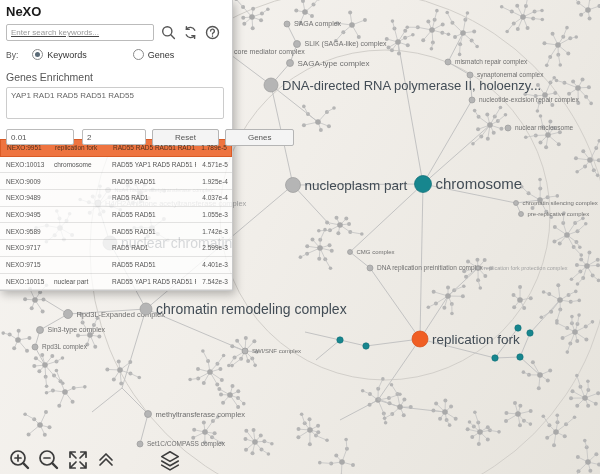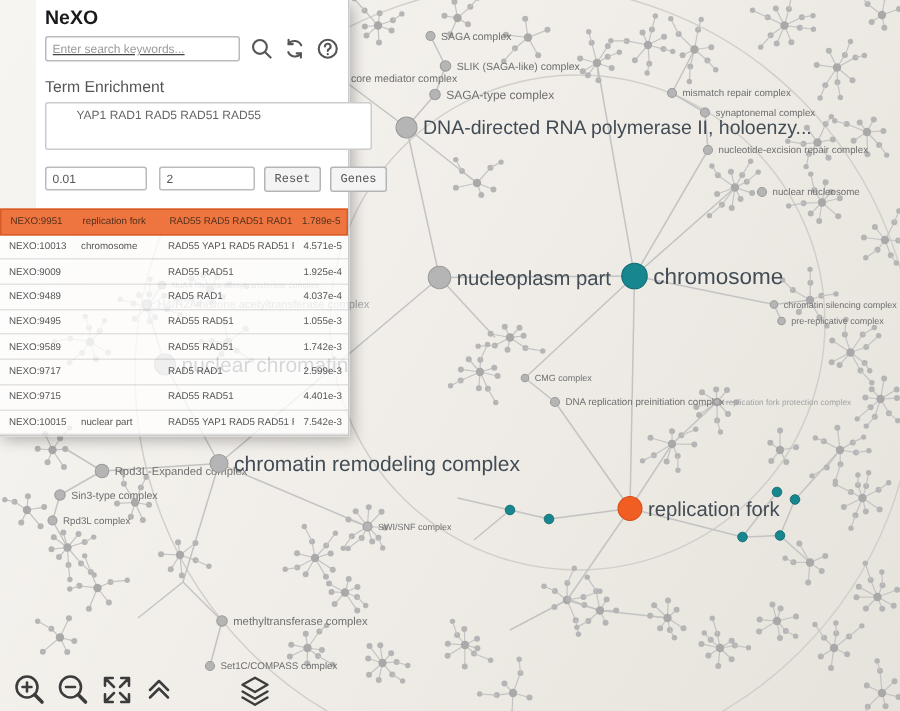--- a/index.html
+++ b/index.html
@@ -8,48 +8,48 @@
     font-family:"Liberation Sans", sans-serif;
     background:linear-gradient(120deg,#f7f5f2 0%,#f1eee9 45%,#e6e3dc 100%);
   }
   #net{position:absolute;left:0;top:0;z-index:1;}
   
   .panel{
     position:absolute;left:0;top:0;width:232px;z-index:5;
     box-shadow:2px 3px 9px rgba(0,0,0,0.28);
     border:1px solid #c9c9c9;border-left:none;border-top:none;
   }
-  .panel-top{background:#ffffff;padding:4px 6px 0 6px;height:139px;box-sizing:border-box;margin-left:24px;}
+  .panel-top{background:#ffffff;padding:4px 6px 0 6px;height:139px;box-sizing:border-box;}
   .app-title{font-size:13px;font-weight:bold;color:#1a1a1a;margin:0 0 5px 0;}
   .search-row{display:flex;align-items:center;}
   .search-input{
     width:138px;height:15px;border:1px solid #bbb;border-radius:2px;
     font-size:8px;color:#444;padding:0 4px;outline:none;font-family:inherit;text-decoration:underline;
   }
   .search-input::placeholder{color:#9a9a9a;}
   .icon-btn{margin-left:7px;cursor:pointer;display:inline-flex;}
   .by-row{display:flex;align-items:center;margin-top:8px;font-size:8.5px;color:#555;}
   .radio{display:flex;align-items:center;margin-left:14px;cursor:pointer;}
   .radio-dot{width:9px;height:9px;border:1px solid #8a8a8a;border-radius:50%;
     background:#fff;margin-right:4px;position:relative;}
   .radio-dot.checked::after{content:"";position:absolute;left:2px;top:2px;width:5px;height:5px;
     border-radius:50%;background:#5b6b77;}
   .radio-label{font-size:9px;color:#333;}
   .enrich-heading{font-size:10.5px;color:#555;margin-top:11px;}
   .query-box{
     width:218px;height:32px;border:1px solid #ccc;border-radius:2px;margin-top:4px;
-    font-size:8px;color:#666;padding:3px 20px;resize:none;outline:none;
+    font-size:8px;color:#666;padding:3px 4px;resize:none;outline:none;
     font-family:inherit;box-sizing:border-box;background:#fff;
   }
   .param-row{display:flex;align-items:flex-start;margin-top:6px;}
   .param-input{height:14px;border:1px solid #bbb;border-radius:2px;font-size:8px;color:#555;
     padding:0 4px;outline:none;font-family:inherit;}
   .p1{width:58px;} .p2{width:54px;margin-left:8px;}
   .small-btn{height:17px;margin-left:6px;border:1px solid #b5b5b5;border-radius:2px;
-    background:#f4f4f4;font-size:8px;color:#555;padding:0 6px;cursor:pointer;font-family:Liberation Mono, monospace;}
+    background:#f4f4f4;font-size:8px;color:#555;padding:0 22px;cursor:pointer;font-family:Liberation Sans, sans-serif;}
   
   .results{background:rgba(255,255,255,0.78);}
   .result-row{
     display:grid;grid-template-columns:48px 58px 84px 1fr;
     height:15.7px;align-items:center;padding:0 4px 0 6px;
     border-bottom:1px solid rgba(0,0,0,0.10);
     font-size:6.5px;color:#555;cursor:pointer;white-space:nowrap;
   }
   .result-row>div{overflow:hidden;}
   .result-row .pv{text-align:right;}
@@ -1417,21 +1417,32 @@
           </svg>
       </span>
       <span class="icon-btn">
         <svg width="15" height="15" viewBox="0 0 15 15">
             <circle cx="7.5" cy="7.5" r="6"></circle>
             <path d="M5.6 6 a1.9 1.9 0 1 1 2.6 1.8 q-0.7 0.3 -0.7 1.2"></path>
             <line x1="7.5" y1="11" x2="7.5" y2="11.2"></line>
           </svg>
       </span>
     </div>
-    <div class="enrich-heading">Term Enrichment</div>
+    <div class="by-row">
+      <span>By:</span>
+      <span class="radio">
+        <span class="radio-dot checked"></span>
+        <span class="radio-label">Keywords</span>
+      </span>
+      <span class="radio" style="margin-left:46px">
+        <span class="radio-dot"></span>
+        <span class="radio-label">Genes</span>
+      </span>
+    </div>
+    <div class="enrich-heading">Genes Enrichment</div>
     <textarea class="query-box" style="">YAP1 RAD1 RAD5 RAD51 RAD55</textarea>
     <div class="param-row">
       <input class="param-input p1" value="0.01" style="">
       <input class="param-input p2" value="2" style="">
       <button class="small-btn">Reset</button>
       <button class="small-btn">Genes</button>
     </div>
   </div>
   <div class="results" id="results">
       <div class="result-row hl">

